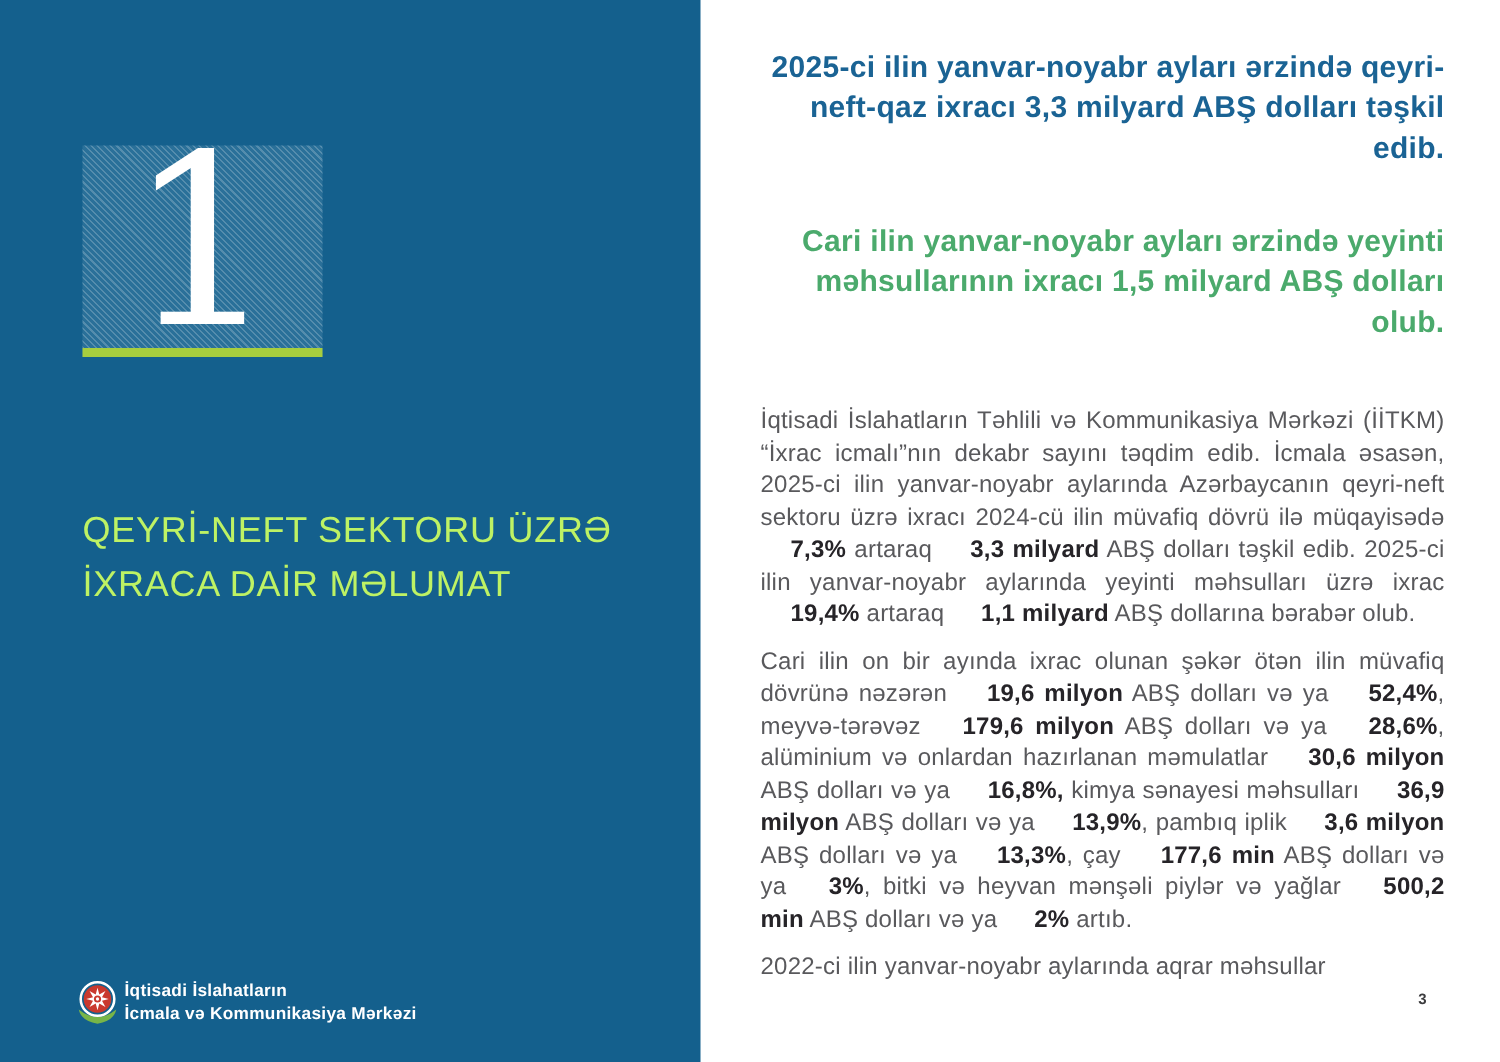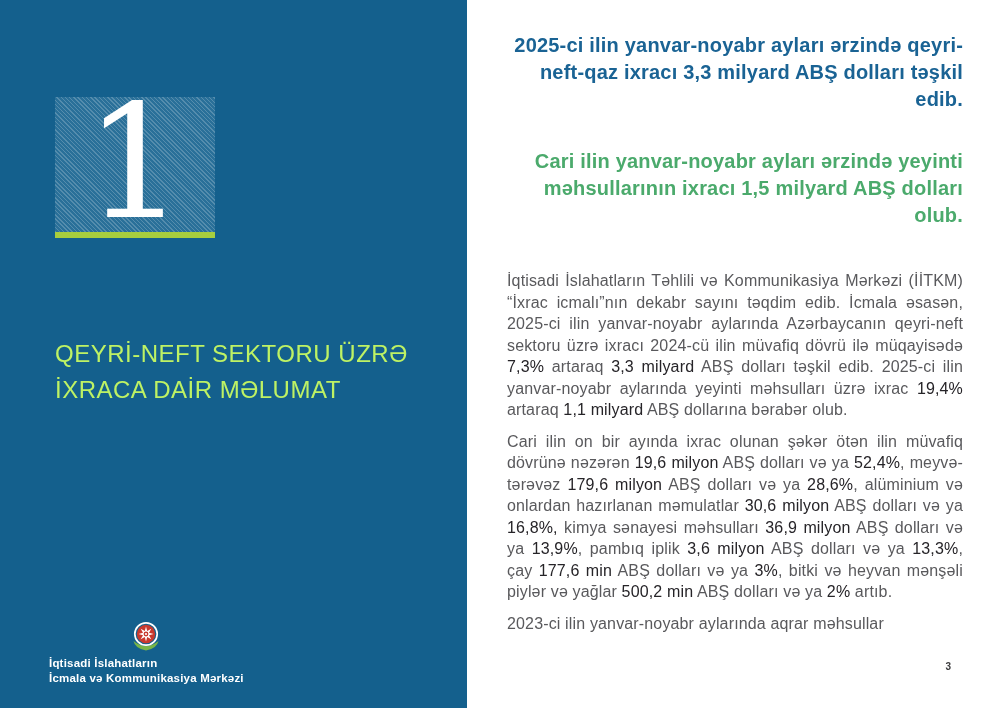--- a/index.html
+++ b/index.html
@@ -49,21 +49,21 @@
     position:absolute;left:55px;top:336px;
     width:385px;
     color:#bef264;
     font-size:24px;
     font-weight:normal;
     letter-spacing:0.5px;
     line-height:36px;
   }
   .org-logo{
     position:absolute;left:49px;bottom:22px;
-    display:flex;align-items:center;gap:2px;flex-direction:column;
+    display:flex;align-items:center;gap:2px;
   }
   .org-text{
     color:#ffffff;
     font-size:11.5px;
     line-height:15px;
     font-weight:600;
     letter-spacing:0.2px;
   }
   
   .main{
@@ -84,22 +84,23 @@
   .paras{margin-top:41px;}
   .body-para{
     margin:0 0 10px 0;
     text-align:justify;
     font-size:16px;
     line-height:21.5px;
     letter-spacing:0.15px;
     color:var(--body-text);
   }
   .body-para .b{
-    font-weight:normal;
+    font-weight:bold;
     color:var(--body-bold);
+    margin-left:20px;
   }
   .page-num{
     position:absolute;right:49px;bottom:36px;
     font-size:10px;font-weight:bold;color:#3c3c3e;
   }
 </style>
 </head>
 <body>
 
 <div class="left-panel">
@@ -133,18 +134,18 @@
 
 <div class="main">
 
   <div class="headline blue">2025-ci ilin yanvar-noyabr ayları ərzində qeyri-neft-qaz ixracı 3,3 milyard ABŞ dolları təşkil edib.</div>
 
   <div class="headline green">Cari ilin yanvar-noyabr ayları ərzində yeyinti məhsullarının ixracı 1,5 milyard ABŞ dolları olub.</div>
 
   <div class="paras">
       <p class="body-para"><span>İqtisadi İslahatların Təhlili və Kommunikasiya Mərkəzi (İİTKM) “İxrac icmalı”nın dekabr sayını təqdim edib. İcmala əsasən, 2025-ci ilin yanvar-noyabr aylarında Azərbaycanın qeyri-neft sektoru üzrə ixracı 2024-cü ilin müvafiq dövrü ilə müqayisədə </span><span class="b">7,3%</span><span> artaraq </span><span class="b">3,3 milyard</span><span> ABŞ dolları təşkil edib. 2025-ci ilin yanvar-noyabr aylarında yeyinti məhsulları üzrə ixrac </span><span class="b">19,4%</span><span> artaraq </span><span class="b">1,1 milyard</span><span> ABŞ dollarına bərabər olub.</span></p>
       <p class="body-para"><span>Cari ilin on bir ayında ixrac olunan şəkər ötən ilin müvafiq dövrünə nəzərən </span><span class="b">19,6 milyon</span><span> ABŞ dolları və ya </span><span class="b">52,4%</span><span>, meyvə-tərəvəz </span><span class="b">179,6 milyon</span><span> ABŞ dolları və ya </span><span class="b">28,6%</span><span>, alüminium və onlardan hazırlanan məmulatlar </span><span class="b">30,6 milyon</span><span> ABŞ dolları və ya </span><span class="b">16,8%,</span><span> kimya sənayesi məhsulları </span><span class="b">36,9 milyon</span><span> ABŞ dolları və ya </span><span class="b">13,9%</span><span>, pambıq iplik </span><span class="b">3,6 milyon</span><span> ABŞ dolları və ya </span><span class="b">13,3%</span><span>, çay </span><span class="b">177,6 min</span><span> ABŞ dolları və ya </span><span class="b">3%</span><span>, bitki və heyvan mənşəli piylər və yağlar </span><span class="b">500,2 min</span><span> ABŞ dolları və ya </span><span class="b">2%</span><span> artıb.</span></p>
-      <p class="body-para"><span>2023-ci ilin yanvar-noyabr aylarında aqrar məhsullar</span></p>
+      <p class="body-para"><span>2022-ci ilin yanvar-noyabr aylarında aqrar məhsullar</span></p>
     </div>
 
   <div class="page-num">3</div>
 
 </div>
 
 </body></html>

